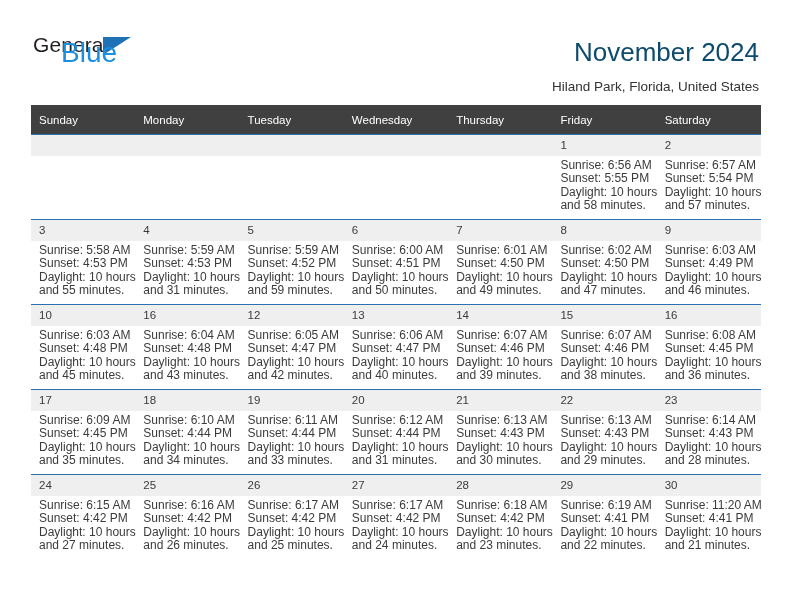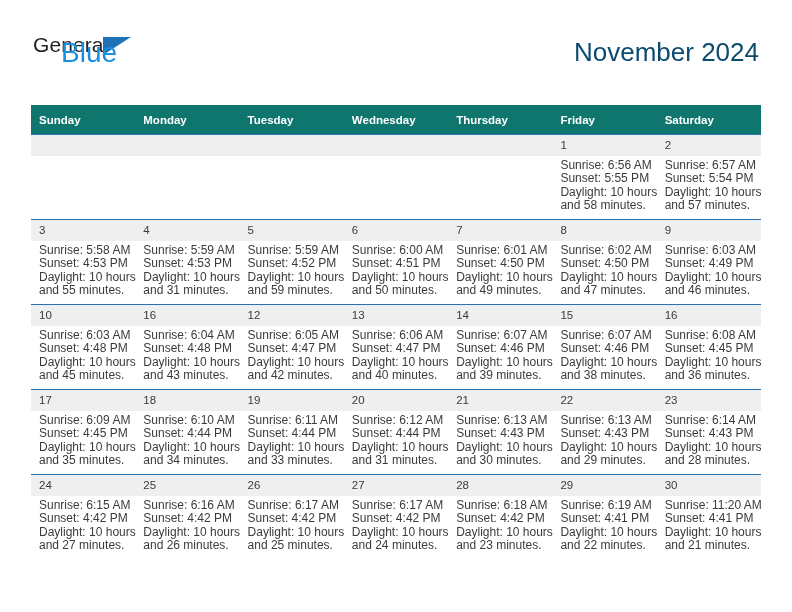--- a/index.html
+++ b/index.html
@@ -84,24 +84,24 @@
     position: absolute;
     left: 31px;
     top: 105px;
     width: 730px;
     border-collapse: collapse;
     table-layout: fixed;
   }
   .calendar col { width: 104.28px; }
 
   .calendar thead th {
-    background: #0f766e;
+    background: #404040;
     color: #ffffff;
     font-size: 11.5px;
-    font-weight: bold;
+    font-weight: normal;
     text-align: left;
     padding: 5px 0 5px 8px;
     height: 19px;
     vertical-align: middle;
     border: 0;
   }
 
   .calendar tbody td {
     vertical-align: top;
     padding: 0;
@@ -140,20 +140,21 @@
 
   <div class="top">
 
     <div class="logo">
       <span class="logo-general">General</span>
       <span class="logo-tri"></span>
       <span class="logo-blue">Blue</span>
     </div>
 
     <div class="title">November 2024</div>
+    <div class="subtitle">Hiland Park, Florida, United States</div>
   </div>
 
   <table class="calendar">
     <colgroup>
       <col>
         <col>
         <col>
         <col>
         <col>
         <col>

